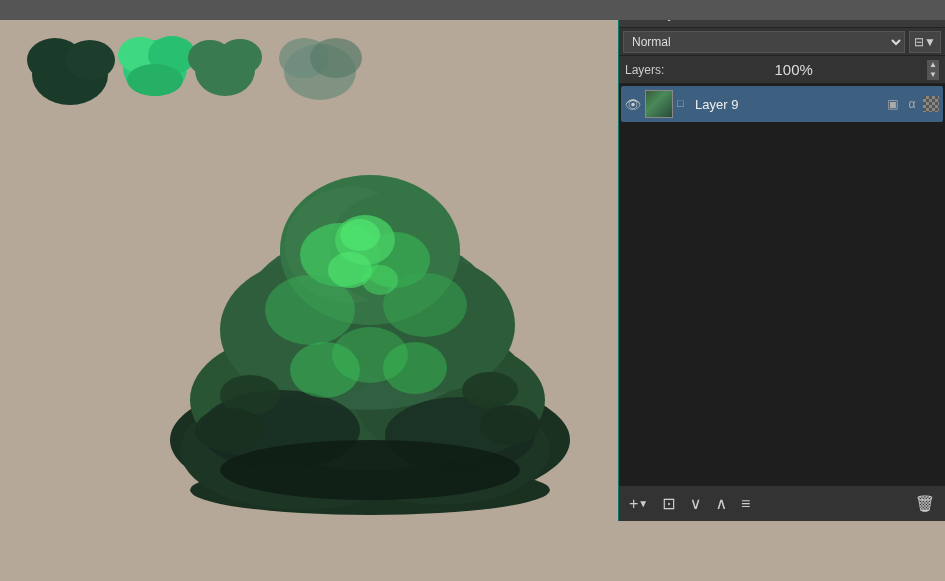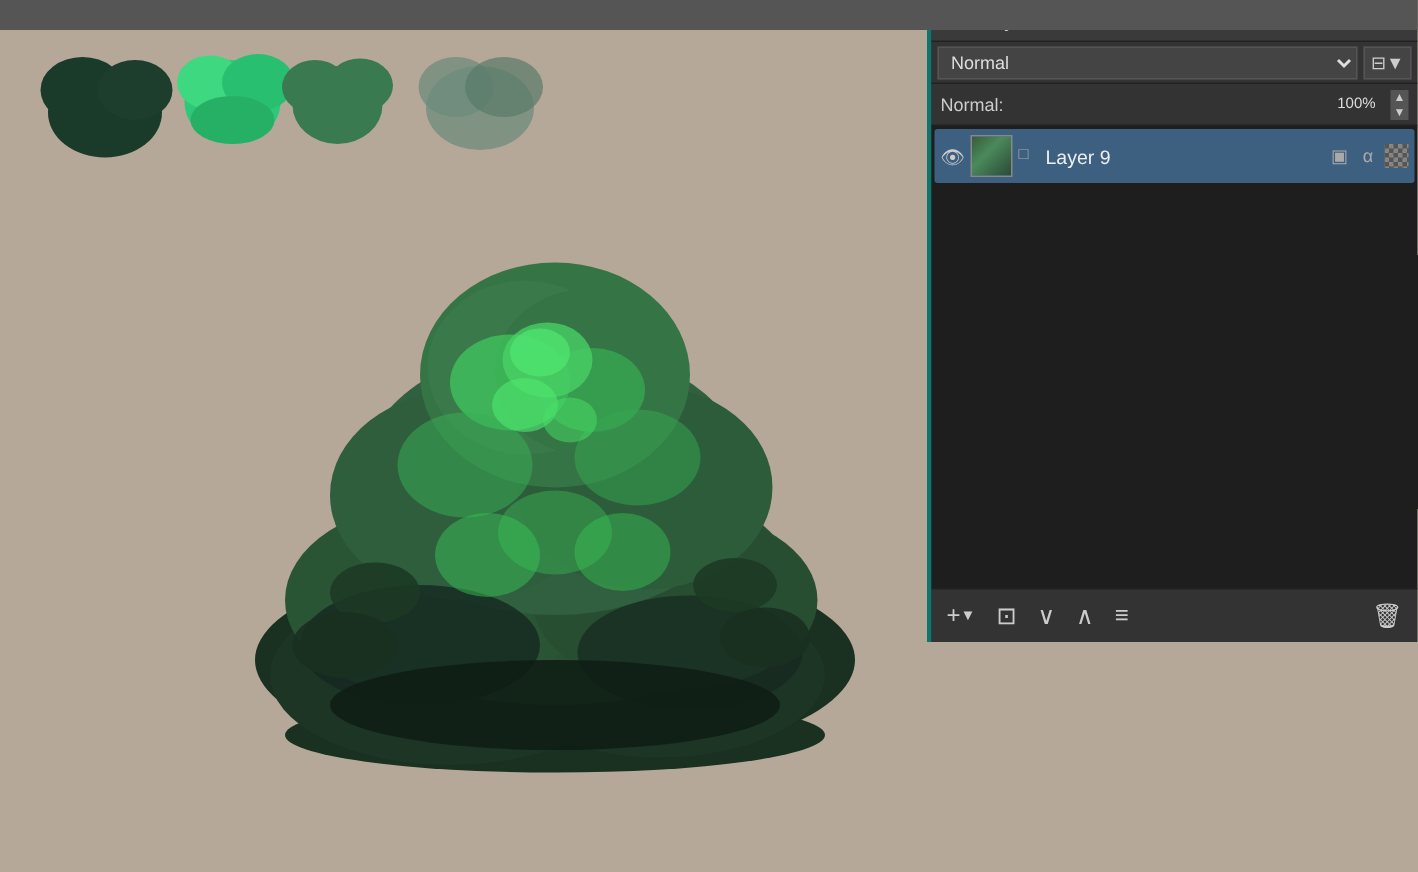--- a/index.html
+++ b/index.html
@@ -17,25 +17,25 @@
       width: 618px;
       height: 581px;
       background: #b5a898;
       position: relative;
       flex-shrink: 0;
     }
 
     
     #layers-panel {
       width: 327px;
-      height: 428px;
+      height: 521px;
       background: #2b2b2b;
       display: flex;
       flex-direction: column;
-      border-left: 3px solid #0f766e;
+      border-left: 1px solid #0f766e;
     }
 
     
     #layers-header {
       display: flex;
       align-items: center;
       background: #3a3a3a;
       padding: 4px 6px;
       height: 28px;
       border-bottom: 1px solid #222;
@@ -113,23 +113,23 @@
       gap: 6px;
     }
 
     #opacity-label {
       color: #ccc;
       font-size: 12px;
     }
 
     #opacity-value {
       color: #ddd;
-      font-size: 10px;
-      flex: 1;
-      text-align: right;
+      font-size: 15px;
+      flex: 1;
+      text-align: center;
     }
 
     #opacity-spinner {
       display: flex;
       flex-direction: column;
       margin-left: 4px;
     }
 
     .spin-btn {
       background: #555;
@@ -366,21 +366,21 @@
       <option>Screen</option>
       <option>Overlay</option>
     </select>
     <button class="filter-btn">
       <span>⊟</span>
       <span>▼</span>
     </button>
   </div>
 
   <div id="opacity-row">
-    <span id="opacity-label">Normal:</span>
+    <span id="opacity-label">Layers:</span>
     <span id="opacity-value">100%</span>
     <div id="opacity-spinner">
       <button class="spin-btn">▲</button>
       <button class="spin-btn">▼</button>
     </div>
   </div>
 
   <div id="layers-list">
     <div class="layer-item">
 

